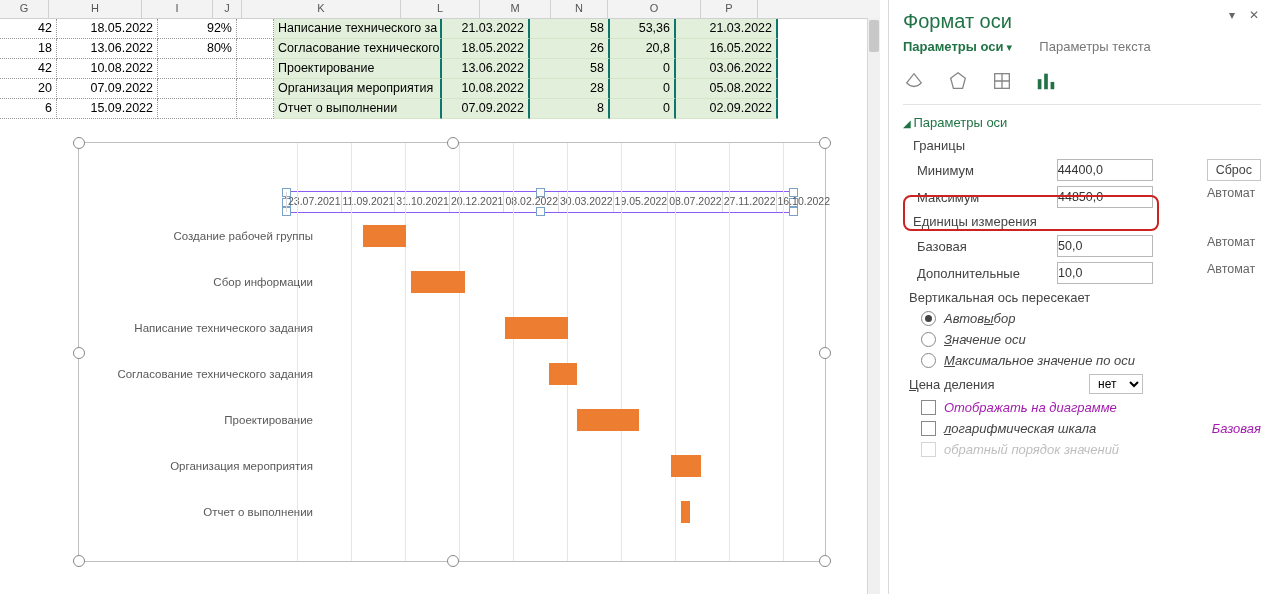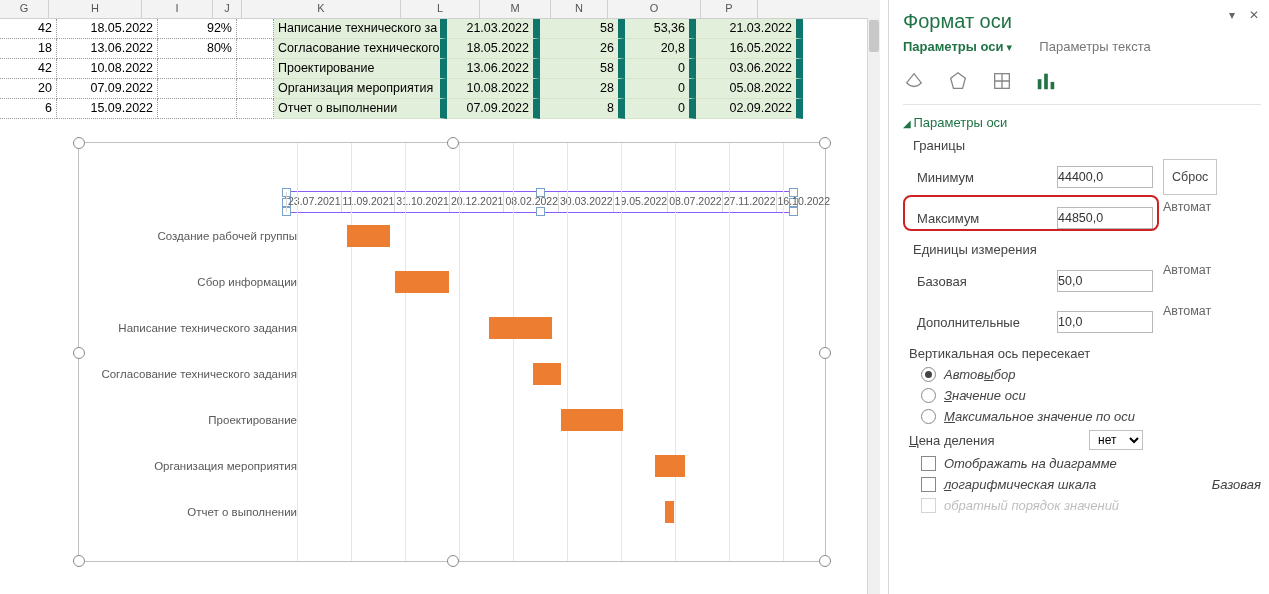--- a/index.html
+++ b/index.html
@@ -47,21 +47,21 @@
     border-bottom: 1px dotted #999;
     padding: 0 4px;
     line-height: 19px;
     white-space: nowrap;
     overflow: hidden;
     flex: 0 0 auto;
     font-size: 12.5px;
     color: #000;
   }
   .cell.num { text-align: right; }
-  .cell.green { background: #e2efda; border-right: 7px solid #0f766e; border-bottom: 1px solid #d4e5c9; }
+  .cell.green { background: #e2efda; border-right: 2px solid #0f766e; border-bottom: 1px solid #d4e5c9; }
   .cell.noborder { border: none; }
   
   .wG { width: 48px; }
   .wH { width: 92px; }
   .wI { width: 70px; }
   .wJ { width: 28px; }
   .wK { width: 158px; }
   .wL { width: 78px; }
   .wM { width: 70px; }
   .wN { width: 56px; }
@@ -115,21 +115,21 @@
   .tick {
     flex:1 1 0; font-size:10.5px; color:#595959; text-align:left;
     border-left:1px solid #d9d9d9; padding-left:1px; line-height:18px;
     white-space:nowrap;
   }
   .plot {
     position:absolute;
     left:18px; top:70px; right:22px; bottom:22px;
   }
   .cat-row {
-    position:absolute; left:0; width:100%;
+    position:absolute; left:16px; width:100%;
     height:46px;
     display:flex; align-items:center;
   }
   .cat-label {
     width:200px; text-align:right; padding-right:12px;
     font-size:11.5px; color:#595959; line-height:1.25;
   }
   .cat-plot {
     position:relative; flex:1; height:100%;
   }
@@ -181,40 +181,40 @@
   .field-row {
     display:flex; align-items:center; margin:5px 0 5px 14px; gap:10px;
   }
   .field-label { width:130px; color:#444; font-size:13px;}
   .field-input {
     width:96px; height:22px; border:1px solid #b8b8b8; padding:0 0;
     font-size:12.5px; color:#333; box-sizing:border-box;
   }
   .field-btn {
     font-size:12.5px; color:#444; background:#fff; border:1px solid #c6c6c6;
-    height:36px; padding:0 8px; cursor:pointer;
+    height:22px; padding:0 8px; cursor:pointer;margin-left:44px;
   }
   .field-btn.flat { border:none; background:none; color:#666; padding:0;}
   .highlight-box {
     position:absolute; border:2.5px solid #c22; border-radius:8px;
     pointer-events:none;
   }
   .radio-row, .check-row {
     display:flex; align-items:center; gap:8px; margin:6px 0 6px 18px;
     font-size:13px; color:#444;font-style:italic;
   }
   .radio-dot {
     width:13px;height:13px;border:1px solid #888;border-radius:50%;
     display:flex;align-items:center;justify-content:center;
   }
   .radio-dot.sel::after{content:"";width:7px;height:7px;border-radius:50%;background:#444;}
   .check-box {
     width:13px;height:13px;border:1px solid #888;background:#fff;
   }
-  .disabled { color:#404040;}
+  .disabled { color:#a21caf;}
   .small-select {
     width:54px;height:20px;border:1px solid #c0c0c0;font-size:12px;
     padding:0 4px;background:#fff;
   }
   .underline-letter { text-decoration: underline; }
 </style>
 </head>
 <body>
 
 <div class="sheet-area">

